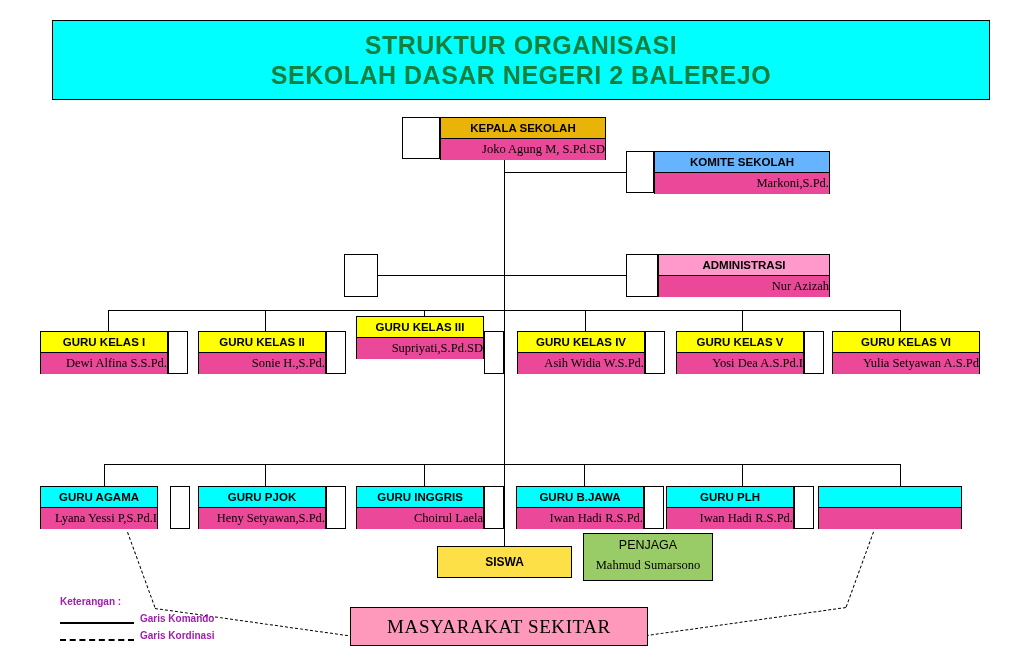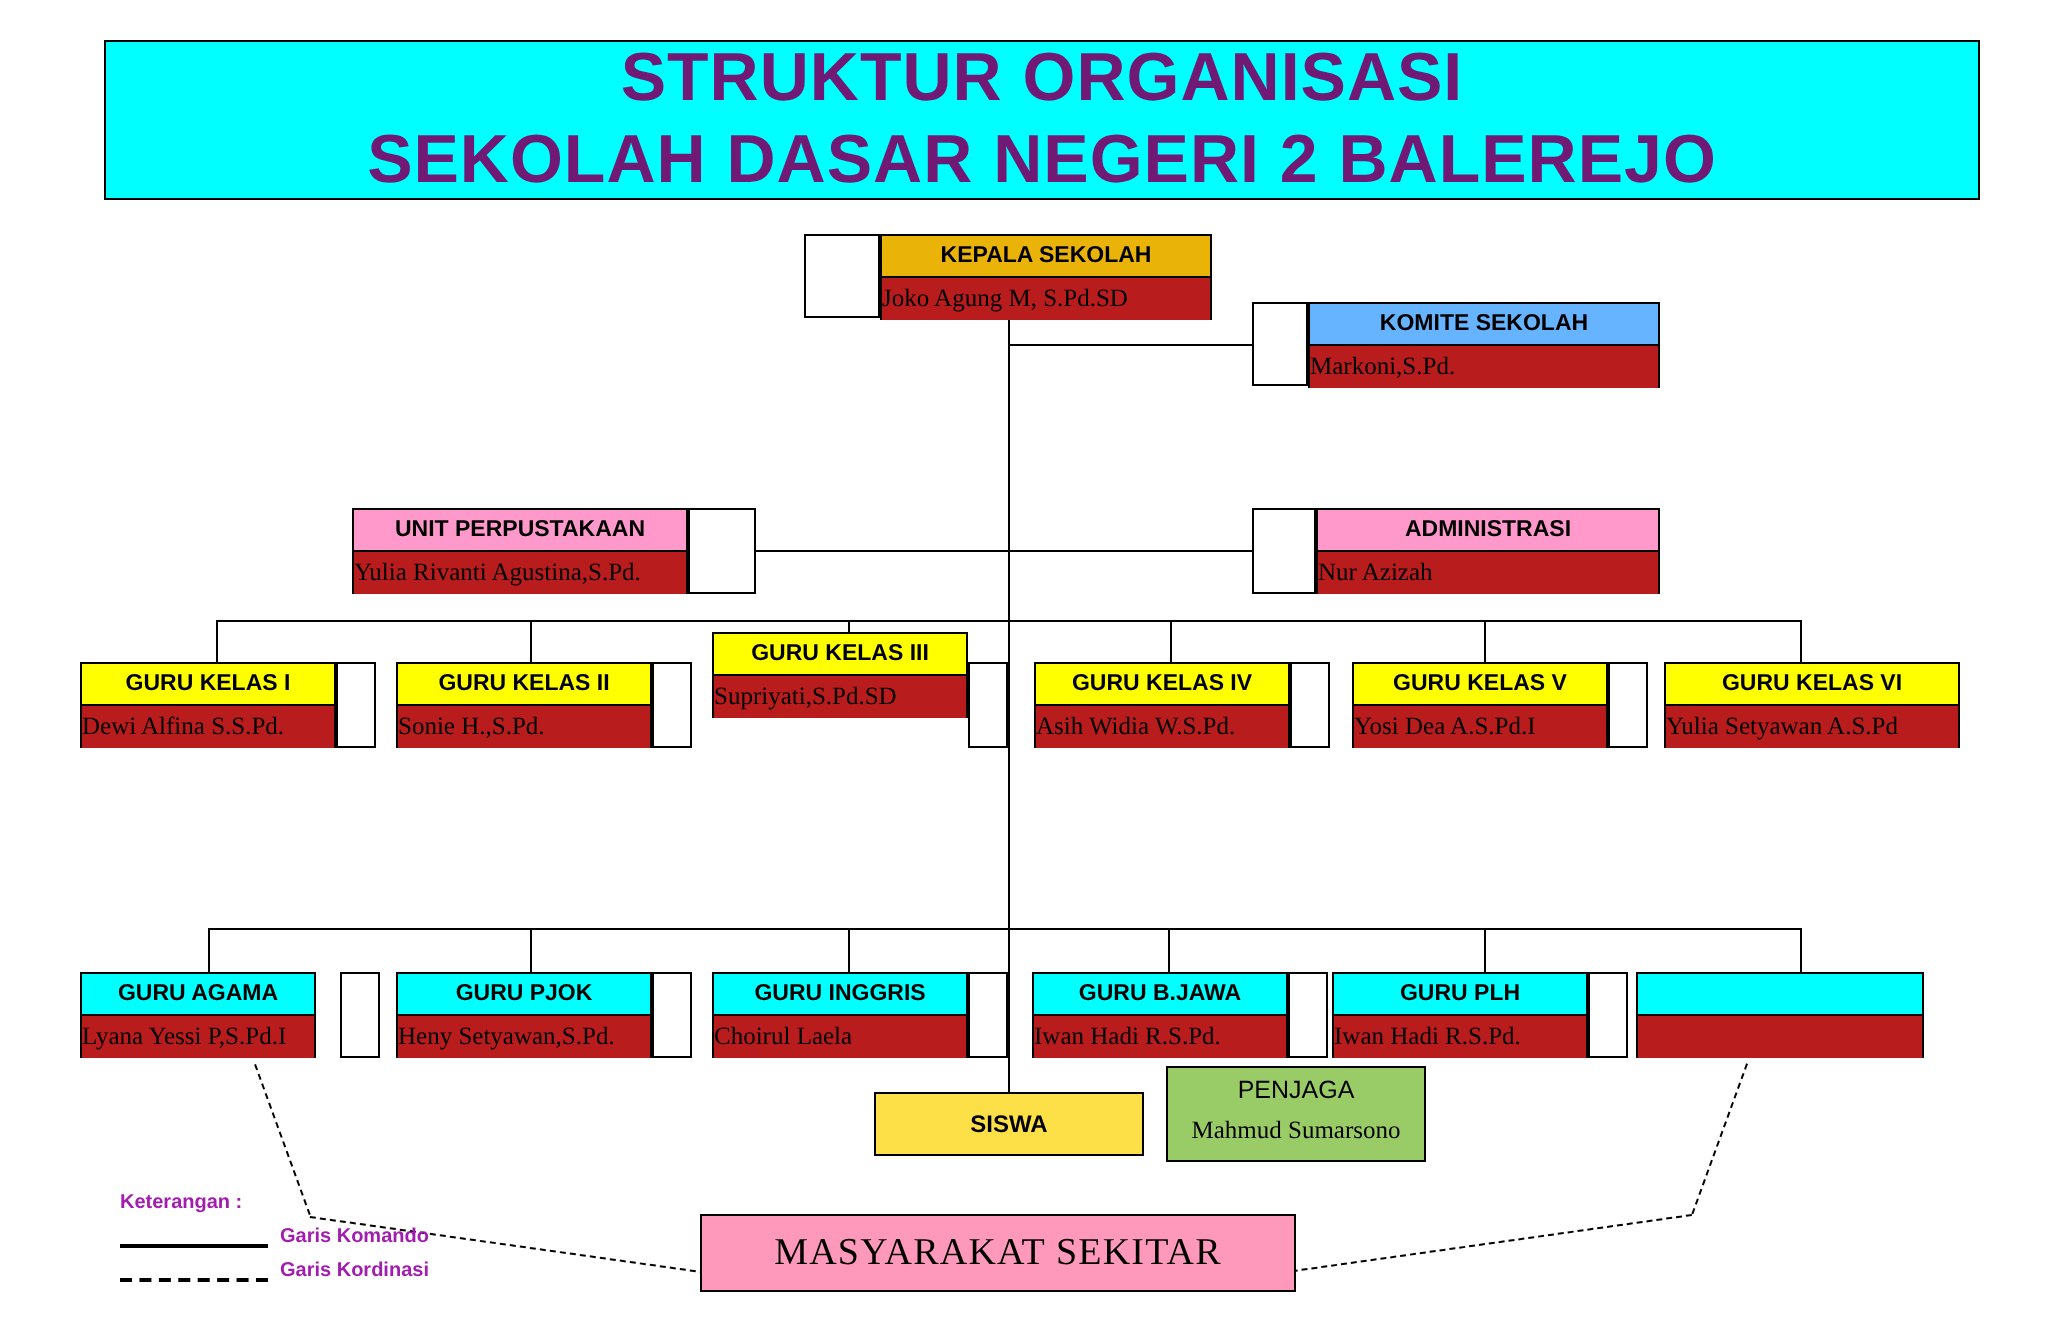--- a/index.html
+++ b/index.html
@@ -25,23 +25,23 @@
     background: #00ffff;
     border: 1px solid #000000;
     display: flex;
     flex-direction: column;
     align-items: center;
     justify-content: center;
   }
   .title-banner .tline {
     font-family: "Liberation Sans", sans-serif;
     font-weight: bold;
-    font-size: 34px;
+    font-size: 25px;
     letter-spacing: 0.5px;
-    color: #701a75;
+    color: #15803d;
     line-height: 1.22;
   }
   
   .node {
     position: absolute;
     border: 1px solid #000000;
     box-sizing: border-box;
     background: #ffffff;
   }
   .node .hdr {
@@ -53,25 +53,25 @@
     border-bottom: 1px solid #000000;
     box-sizing: border-box;
     line-height: 20px;
     height: 21px;
     overflow: hidden;
     white-space: nowrap;
   }
   .node .body {
     font-family: "Liberation Serif", serif;
     font-size: 12.5px;
-    text-align: left;
+    text-align: right;
     color: #000000;
     line-height: 21px;
     height: 21px;
-    background: #b91c1c;
+    background: #ec4899;
     overflow: hidden;
     white-space: nowrap;
   }
   
   .fill-purple  { background: #eab308; }
   .fill-blue    { background: #66b3ff; }
   .fill-pink    { background: #ff99cc; }
   .fill-yellow  { background: #ffff00; }
   .fill-cyan    { background: #00ffff; }
 
@@ -215,24 +215,20 @@
     <div class="hdr fill-purple">KEPALA  SEKOLAH</div>
     <div class="body">Joko Agung M, S.Pd.SD</div>
   </div>
 
   <div class="stub" style="left:626px; top:151px; width:28px; height:42px;"></div>
   <div class="node" style="left:654px; top:151px; width:176px; height:43px;">
     <div class="hdr fill-blue">KOMITE SEKOLAH</div>
     <div class="body">Markoni,S.Pd.</div>
   </div>
 
-  <div class="node" style="left:176px; top:254px; width:168px; height:43px;">
-    <div class="hdr fill-pink">UNIT PERPUSTAKAAN</div>
-    <div class="body">Yulia Rivanti Agustina,S.Pd.</div>
-  </div>
   <div class="stub" style="left:344px; top:254px; width:34px; height:43px;"></div>
 
   <div class="stub" style="left:626px; top:254px; width:32px; height:43px;"></div>
   <div class="node" style="left:658px; top:254px; width:172px; height:43px;">
     <div class="hdr fill-pink">ADMINISTRASI</div>
     <div class="body">Nur Azizah</div>
   </div>
 
   <div class="node" style="left:40px; top:331px; width:128px; height:43px;">
     <div class="hdr fill-yellow">GURU KELAS I</div>

